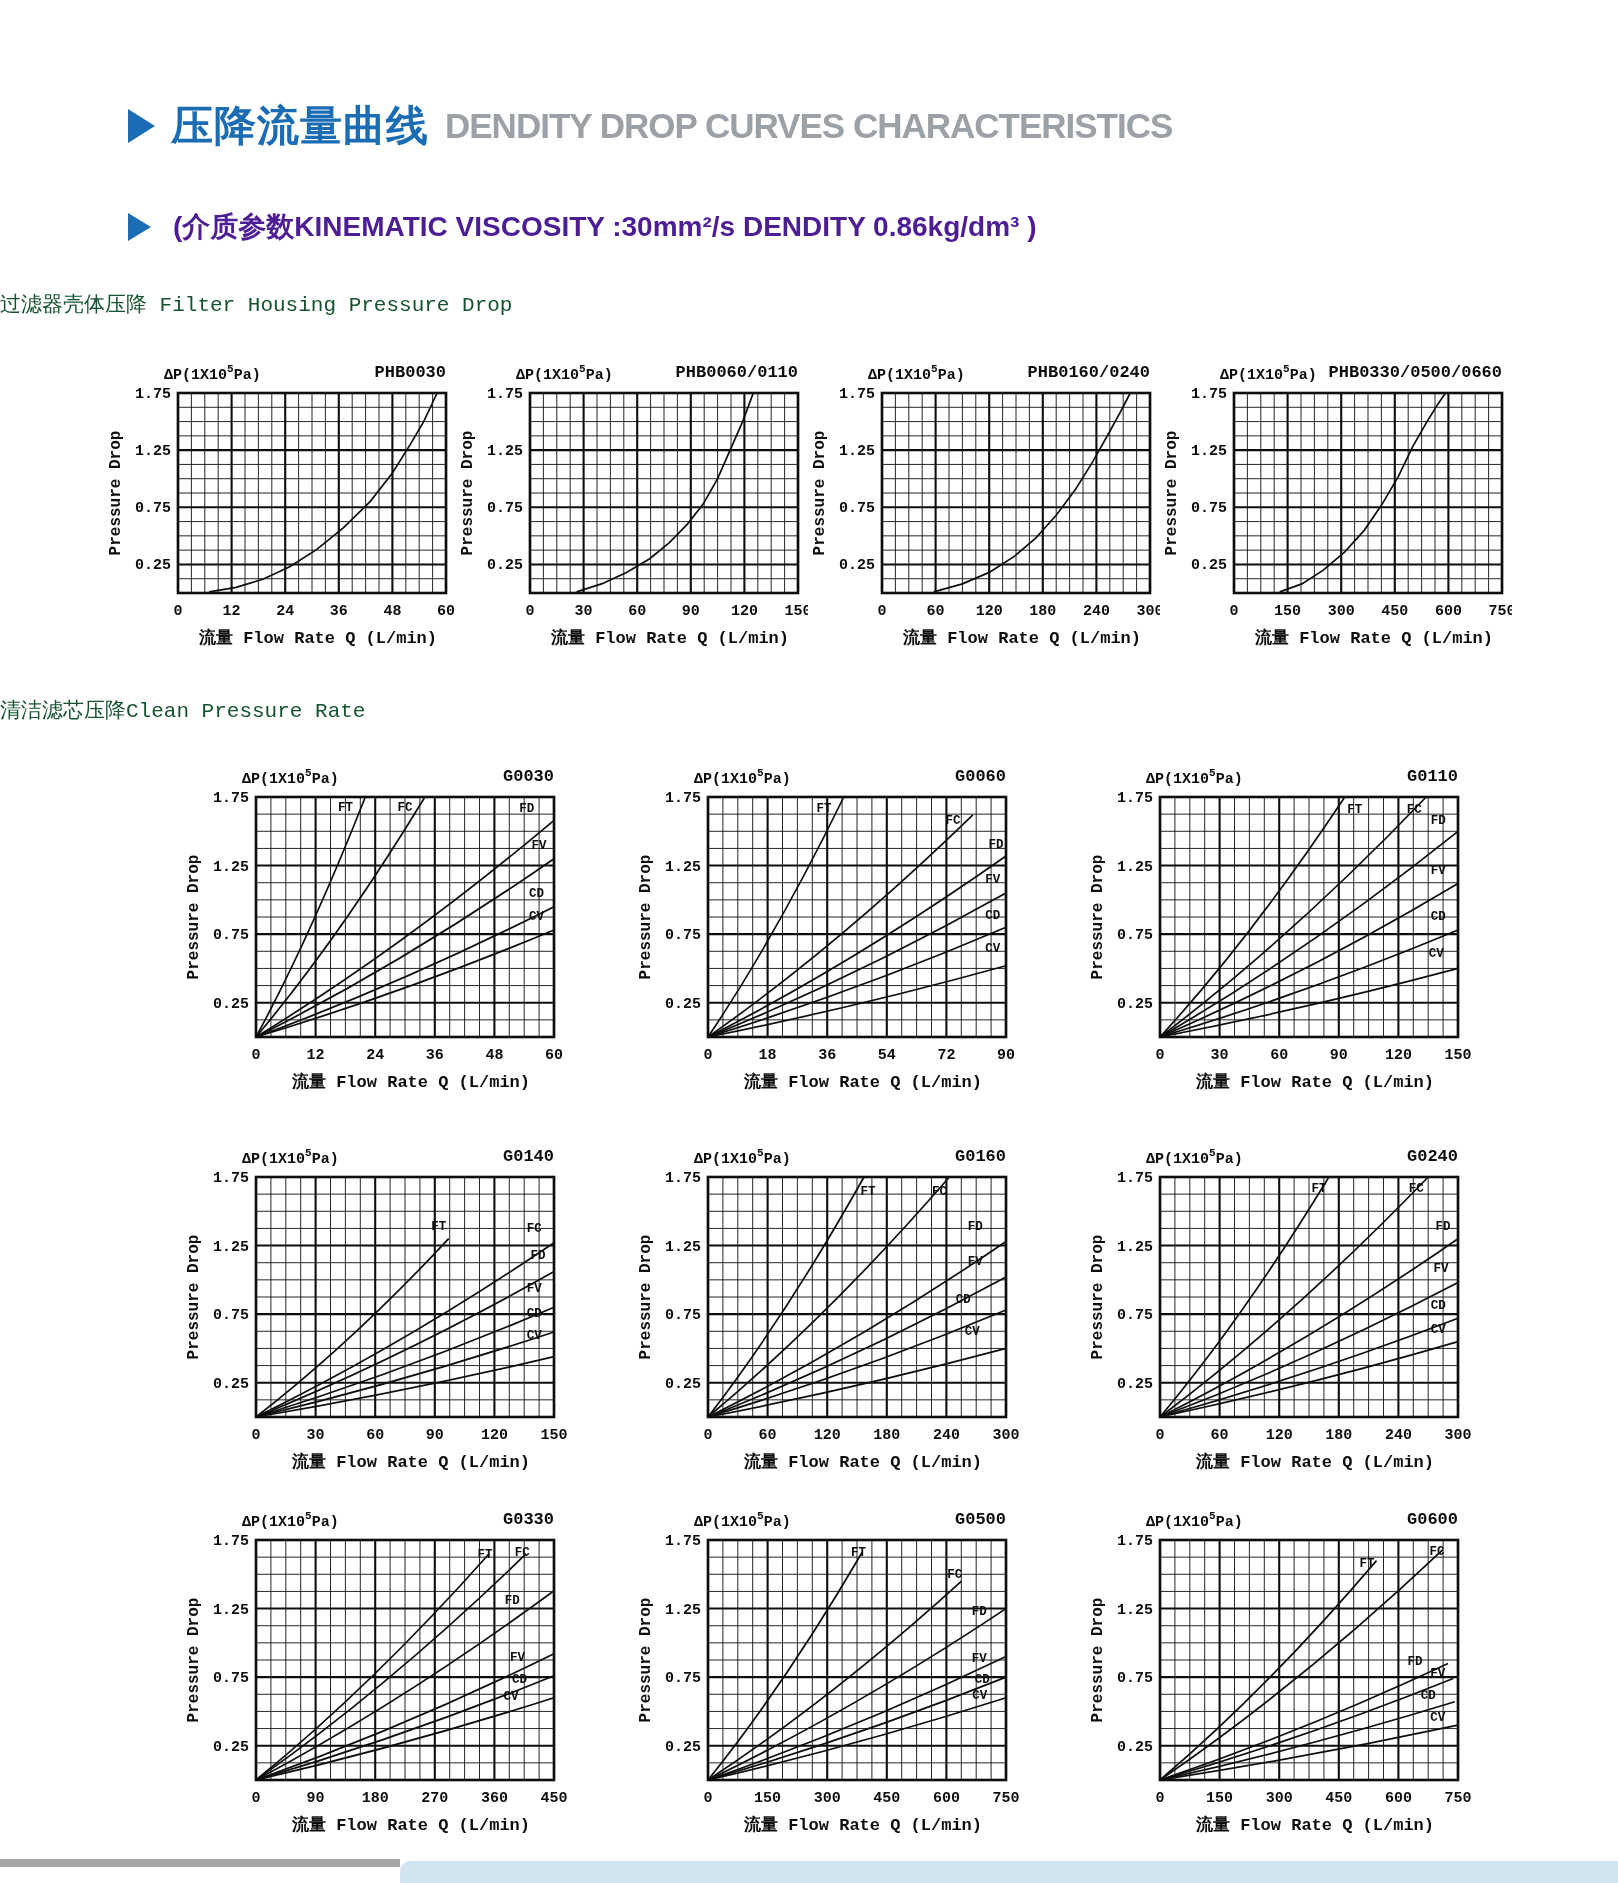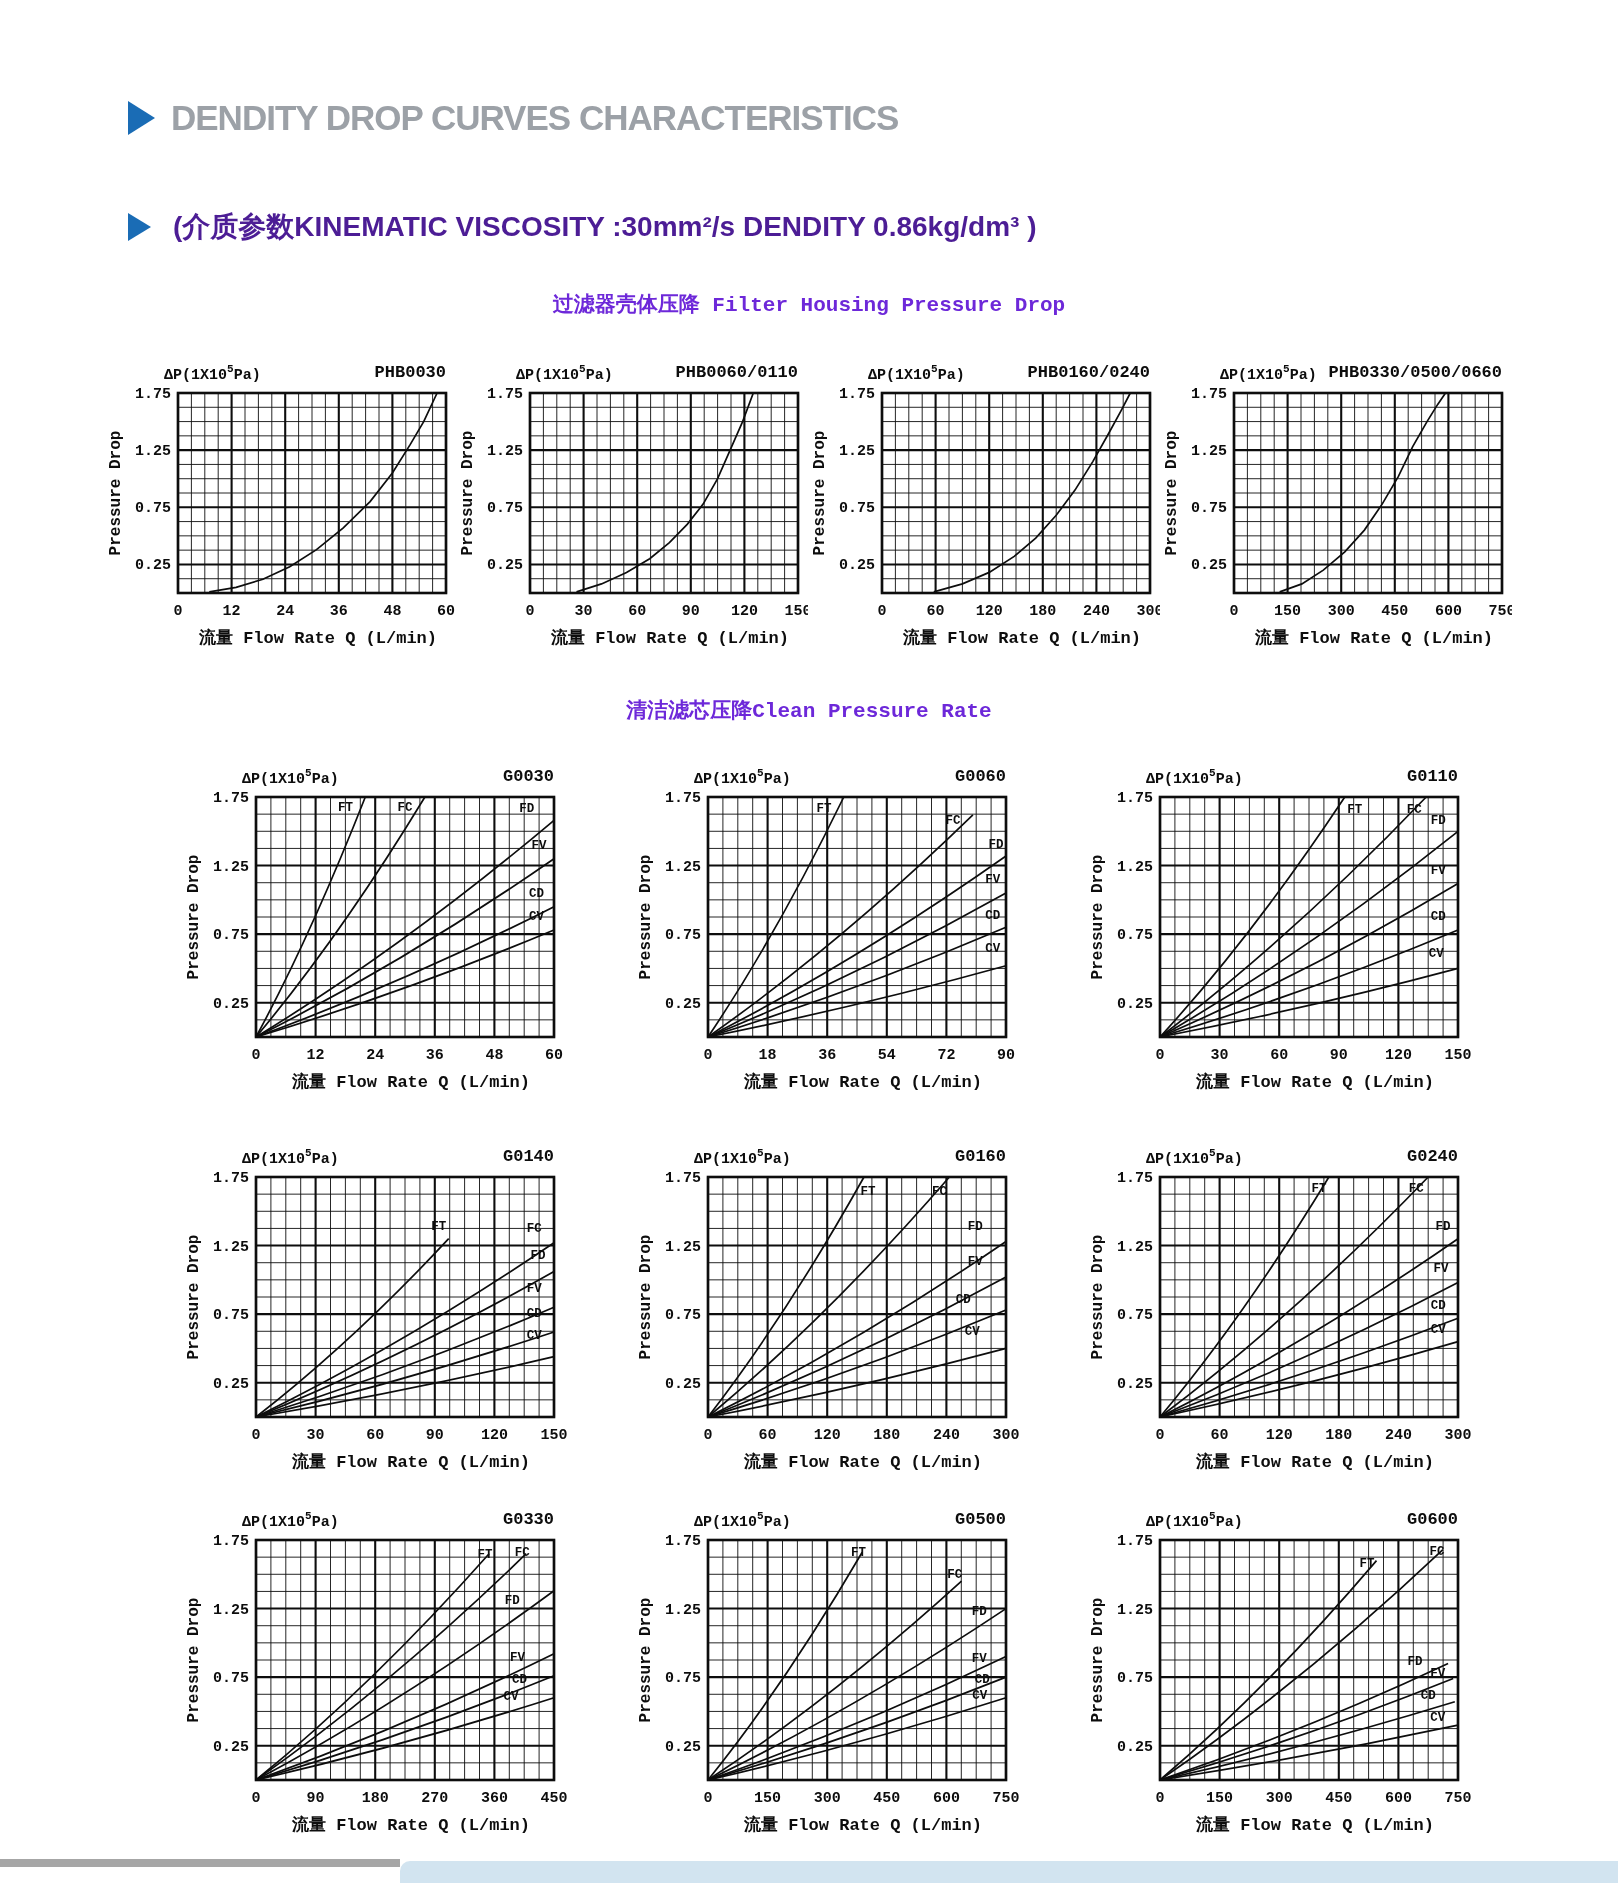--- a/index.html
+++ b/index.html
@@ -6,38 +6,39 @@
   html,body{background:#ffffff}
   body{width:1618px;height:1883px;position:relative;font-family:"Liberation Sans",sans-serif;overflow:hidden}
   .tri{display:inline-block;width:0;height:0;border-style:solid;flex:none}
   .tri-big{border-width:17px 0 17px 27px;border-color:transparent transparent transparent var(--accent)}
   .tri-small{border-width:14px 0 14px 23px;border-color:transparent transparent transparent var(--accent)}
   .hdr{position:absolute;top:98px;left:128px;display:flex;align-items:center;gap:16px;white-space:nowrap}
   .hdr-cn{font-size:42px;font-weight:bold;color:var(--accent);letter-spacing:1px}
   .hdr-en{font-size:35px;font-weight:bold;color:var(--gray);letter-spacing:-1px}
   .sub{position:absolute;top:208px;left:128px;display:flex;align-items:center;gap:22px;white-space:nowrap}
   .sub-text{font-size:28px;font-weight:bold;color:#4c1d95;letter-spacing:0px}
-  .sec{position:absolute;width:100%;text-align:center;font-family:"Liberation Mono","DejaVu Sans Mono",monospace;font-weight:bold;font-size:21px;color:#6d28d9}
+  .sec{position:absolute;width:100%;text-align:left;font-family:"Liberation Mono","DejaVu Sans Mono",monospace;font-weight:normal;font-size:21px;color:#14532d}
   #sec1{top:290px}
   #sec2{top:696px}
   .row{position:absolute;display:flex}
   #row-housing{top:353px;left:106px;gap:2px}
   .clean-row{left:184px;gap:68px}
   #row-clean1{top:757px}
   #row-clean2{top:1137px}
   #row-clean3{top:1500px}
   .footer-gray{position:absolute;left:0;bottom:16px;width:400px;height:8px;background:var(--footgray)}
   .footer-blue{position:absolute;left:400px;right:0;bottom:0;height:22px;background:var(--footblue);border-top-left-radius:10px}
   svg text{font-family:"Liberation Mono","DejaVu Sans Mono",monospace;font-weight:bold}
 </style>
 </head>
 <body style="--accent: #1a6cb5; --gray: #9ca1a7; --footgray: #a6a6a6; --footblue: #d2e4f0;">
 
 <div class="hdr">
   <span class="tri tri-big"></span>
+  <span class="hdr-cn">压降流量曲线</span>
   <span class="hdr-en">DENDITY DROP CURVES CHARACTERISTICS</span>
 </div>
 
 <div class="sub">
   <span class="tri tri-small"></span>
   <span class="sub-text">(介质参数KINEMATIC VISCOSITY :30mm²/s DENDITY 0.86kg/dm³ )</span>
 </div>
 
 <div class="sec" id="sec1">过滤器壳体压降 Filter Housing Pressure Drop</div>
 

